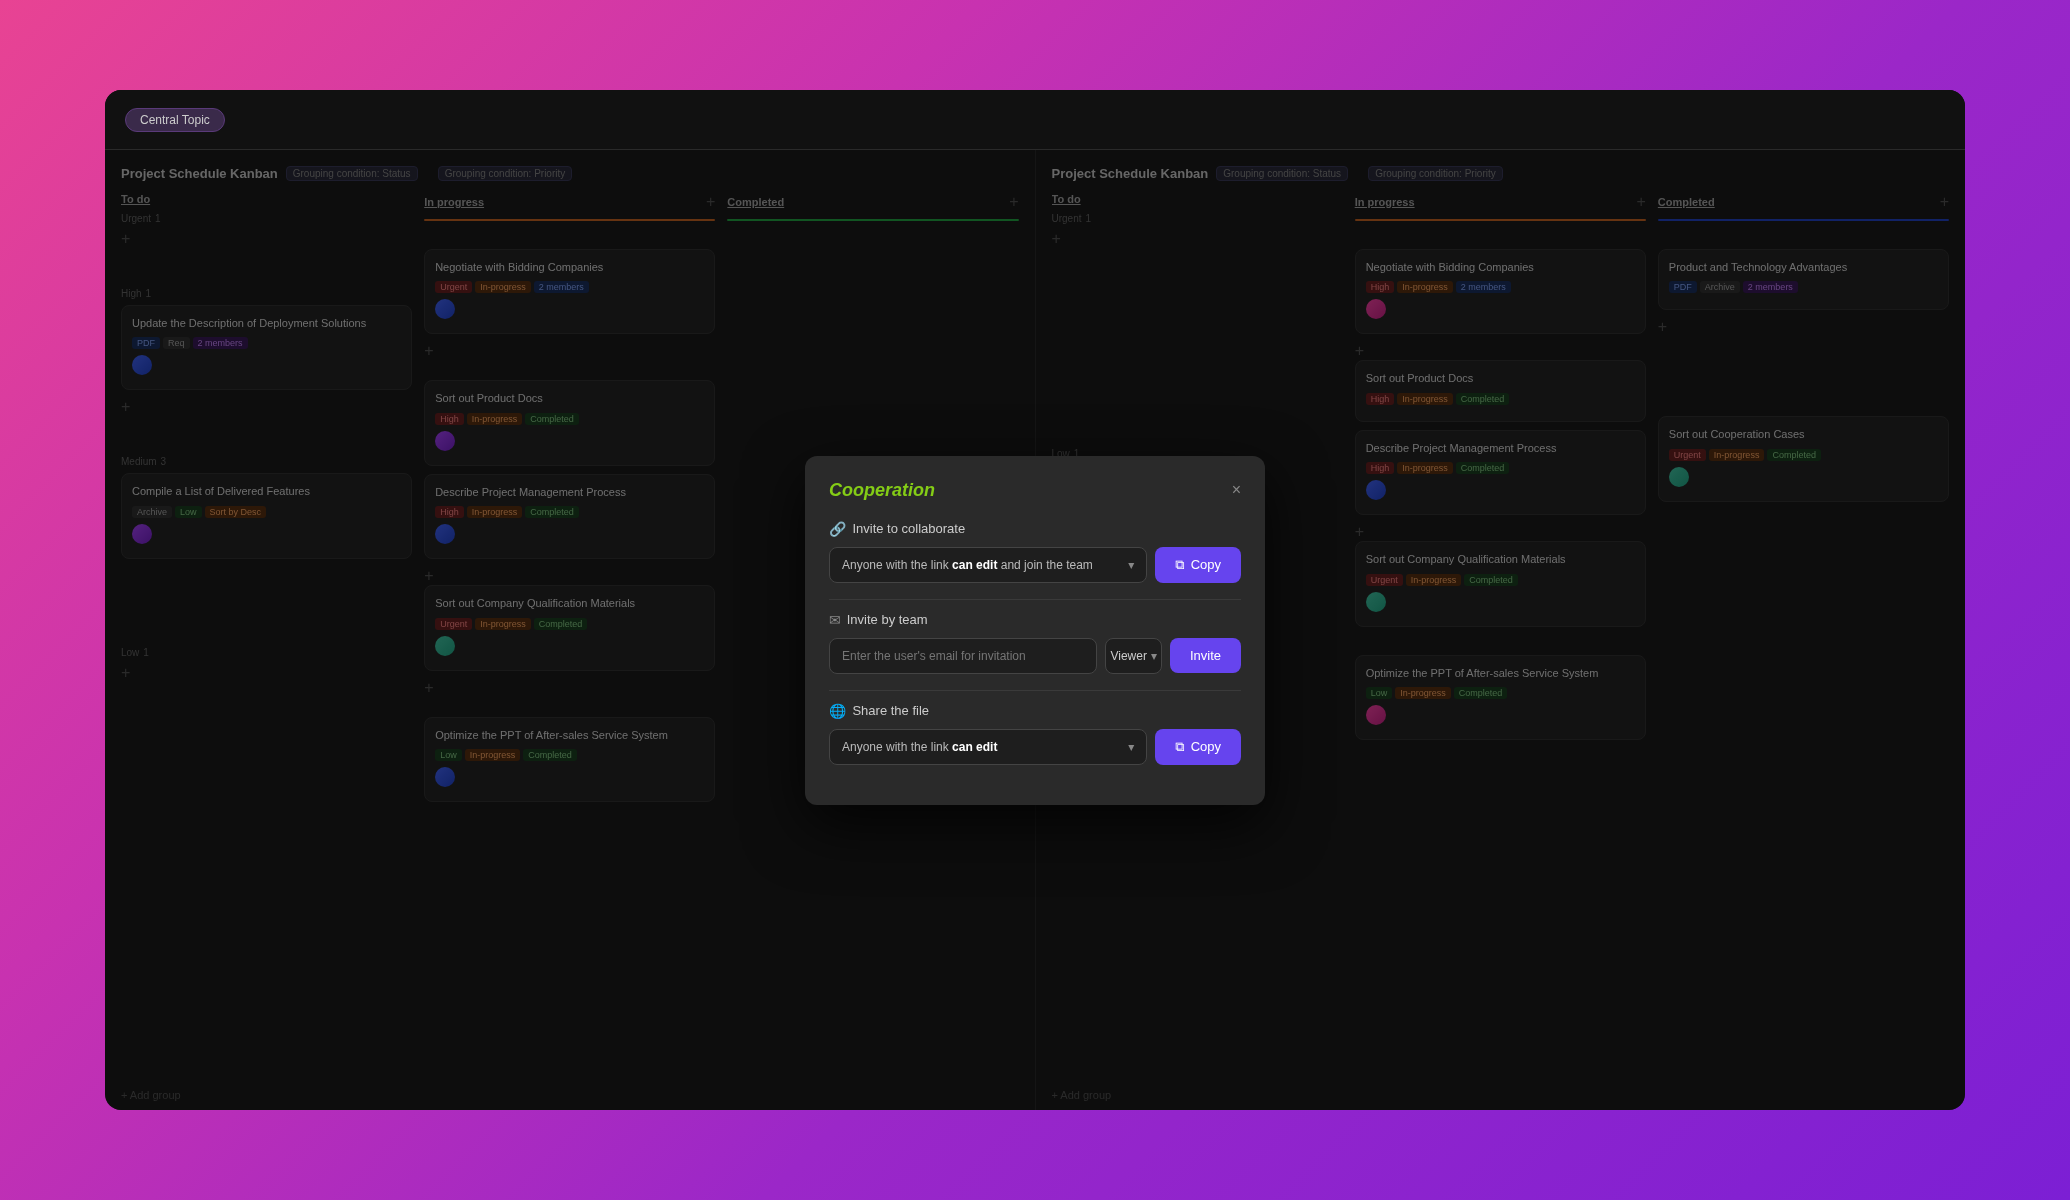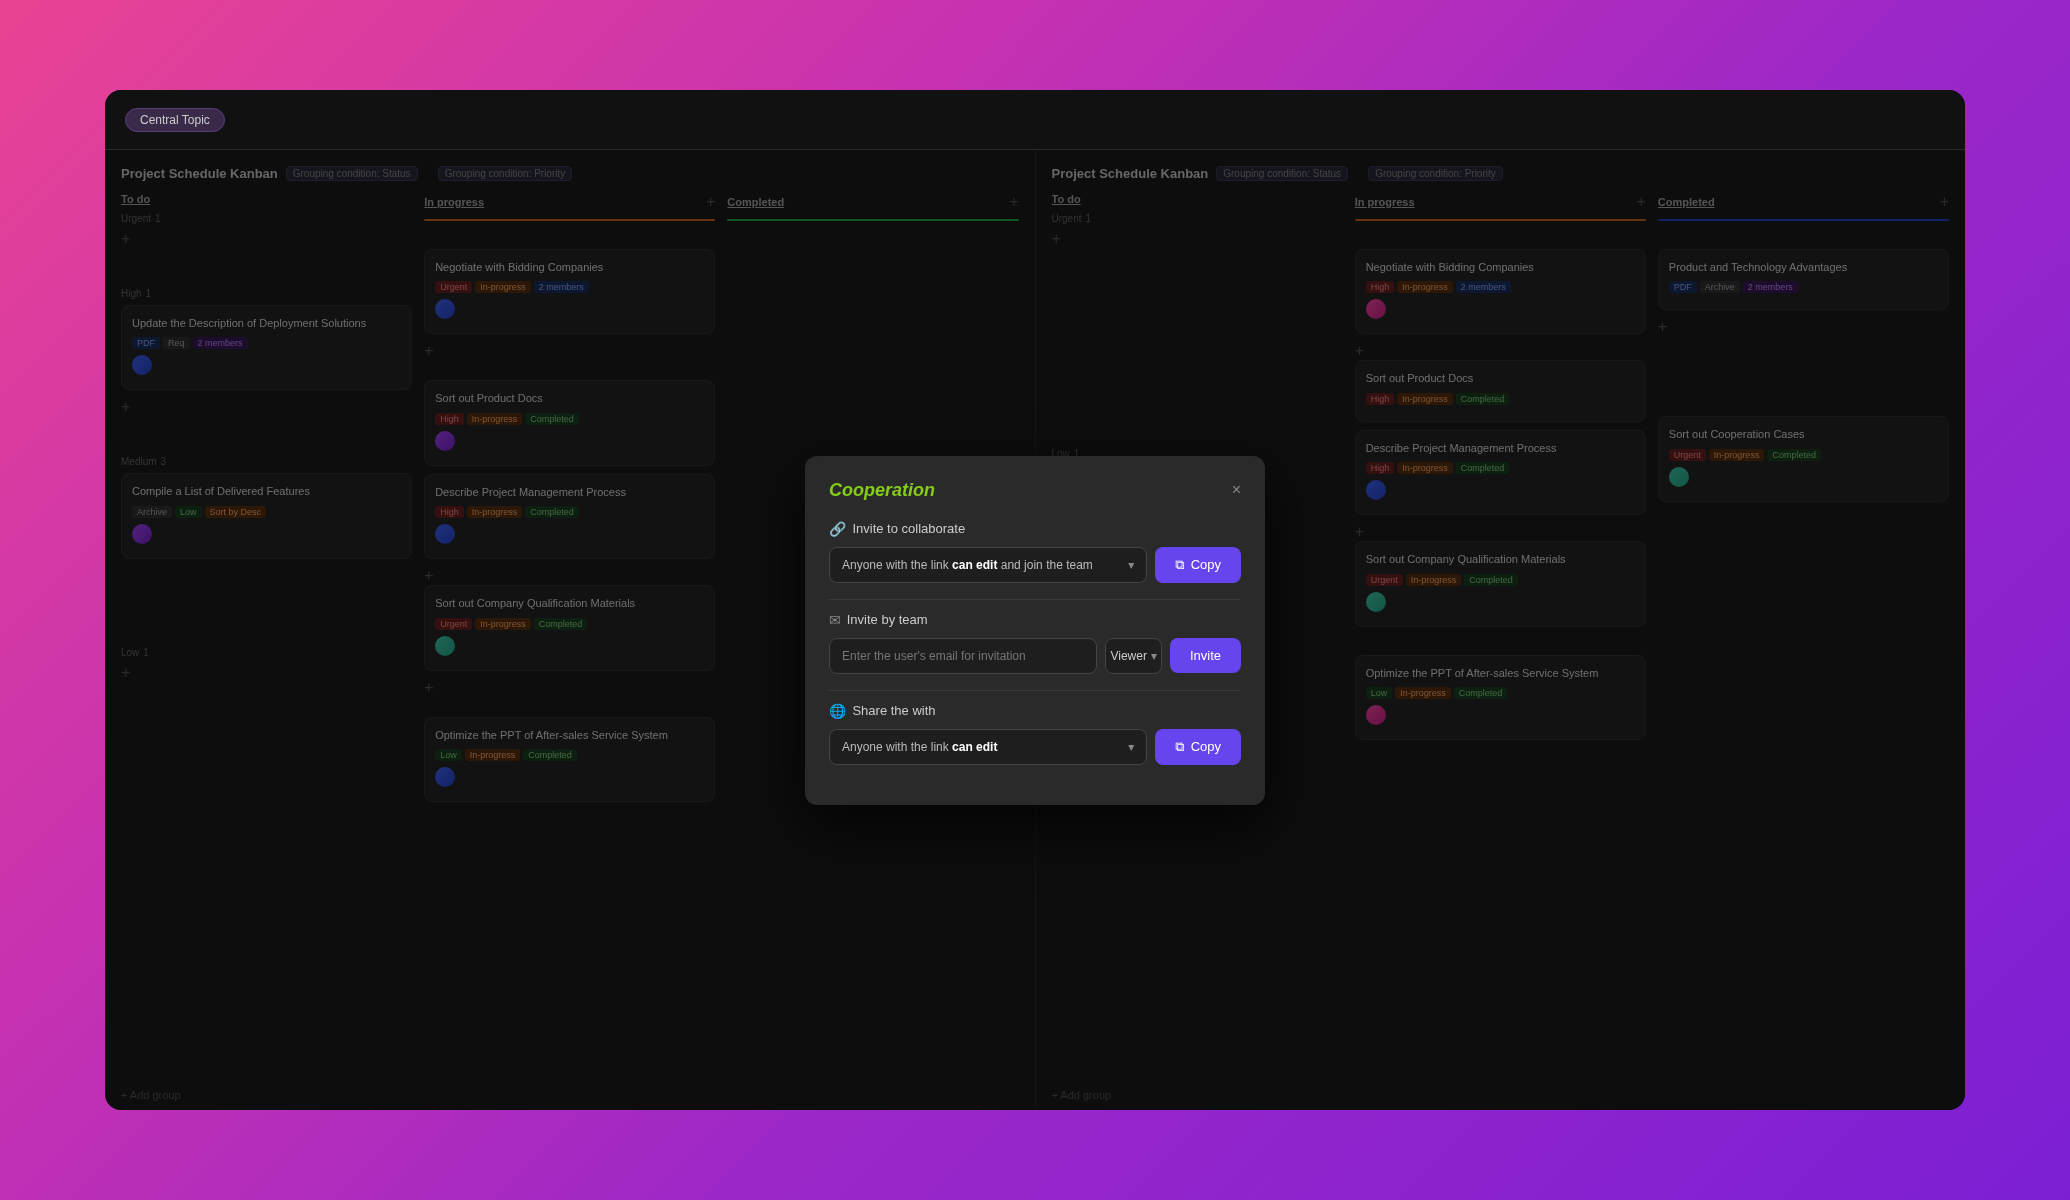--- a/index.html
+++ b/index.html
@@ -647,21 +647,21 @@
             </div>
             <button class="invite-btn">Invite</button>
           </div>
         </div>
 
         <div class="separator"></div>
 
         <div class="modal-section">
           <div class="section-title">
             <span class="section-icon">🌐</span>
-            <span>Share the with</span>
+            <span>Share the file</span>
           </div>
           <div class="link-row">
             <div class="link-dropdown">
               <span class="link-text">
                 Anyone with the link <strong>can edit</strong>
               </span>
               <span class="chevron-down">▾</span>
             </div>
             <button class="copy-btn">
               <span class="copy-icon">⧉</span>

